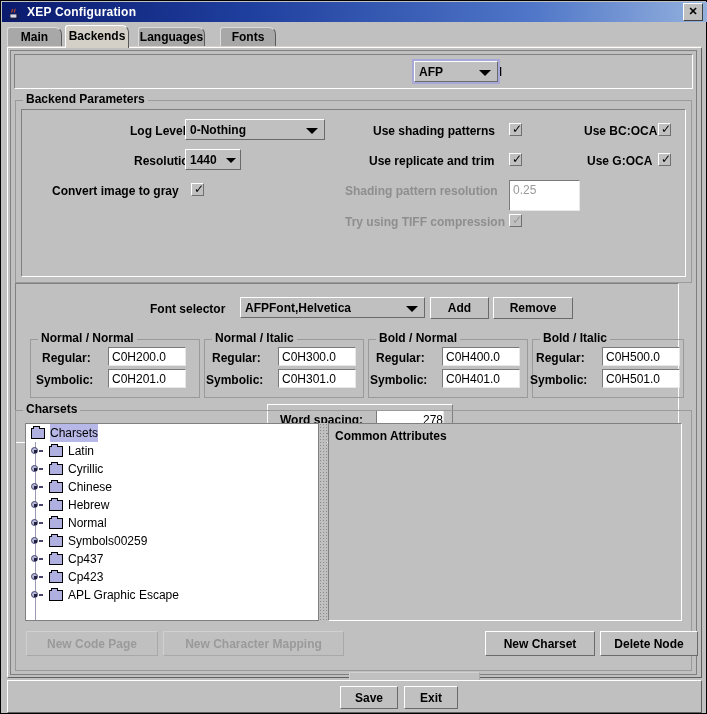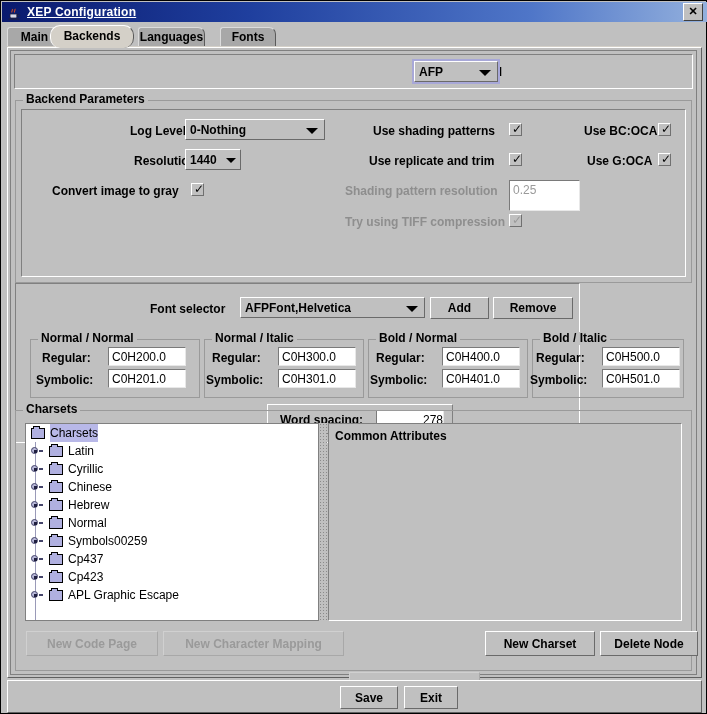--- a/index.html
+++ b/index.html
@@ -17,21 +17,21 @@
   }
   
   .titlebar{
     position:absolute;left:1px;top:1px;width:705px;height:20px;
     background:linear-gradient(to right,#0a1a6e 0%,#1f3f9e 35%,#4f76c8 75%,#93b0dd 100%);
     display:flex;align-items:center;
   }
   .title-icon{width:18px;height:18px;margin-left:3px;position:relative;flex:0 0 auto;}
   .title-text{
     color:#fff;font-weight:bold;font-size:12px;margin-left:4px;
-    letter-spacing:.2px;white-space:nowrap;text-decoration:underline;
+    letter-spacing:.2px;white-space:nowrap;
   }
   .title-spacer{flex:1 1 auto;}
   .close-btn{
     width:18px;height:16px;margin-right:4px;flex:0 0 auto;
     background:#c0c0c0;
     border-top:1px solid #fff;border-left:1px solid #fff;
     border-right:1px solid #404040;border-bottom:1px solid #404040;
     font-size:11px;font-weight:bold;line-height:14px;text-align:center;color:#000;
     font-family:"Liberation Sans",sans-serif;cursor:pointer;
   }
@@ -211,21 +211,21 @@
         <path d="M9.6 9.5c-1-1.4 1.2-2.2 0.3-3.6" stroke="#cf4a1e" stroke-width="1.1" fill="none"></path>
       </svg>
     </div>
     <div class="title-text">XEP Configuration</div>
     <div class="title-spacer"></div>
     <div class="close-btn">✕</div>
   </div>
 
   <div class="tabstrip">
     <div class="tab" style="left:0px;width:55px;">Main</div>
-    <div class="tab sel" style="left:43px;width:84px;border-radius:10px;">Backends</div>
+    <div class="tab sel" style="left:58px;width:64px;">Backends</div>
     <div class="tab" style="left:131px;width:67px;">Languages</div>
     <div class="tab" style="left:213px;width:56px;">Fonts</div>
   </div>
   <div class="tabline"></div>
 
   <div class="content">
     <div class="inner">
 
       <div class="etched" style="position:absolute;left:3px;top:3px;width:679px;height:35px;">
         <div class="lbl" style="left:null;right:190px;top:10px;">Select backend</div>
@@ -276,21 +276,21 @@
           <div class="lbl dim" style="left:323px;top:74px;">Shading pattern resolution</div>
           <div class="field dim" style="left:487px;top:70px;width:71px;height:31px;line-height:19px;">0.25</div>
 
           <div class="lbl dim" style="left:323px;top:105px;">Try using TIFF compression</div>
           <div class="cb dim" style="left:487px;top:104px;">
               <span class="chk">✓</span>
             </div>
         </div>
       </div>
 
-      <div class="etched" style="position:absolute;left:4px;top:232px;width:565px;height:160px;">
+      <div class="etched" style="position:absolute;left:4px;top:232px;width:664px;height:160px;">
         <div class="lbl" style="left:134px;top:18px;">Font selector</div>
         <div class="combo" style="left:224px;top:13px;width:185px;height:21px;">
           <div class="ctext">AFPFont,Helvetica</div>
           <div class="arrow"></div>
         </div>
         <div class="btn" style="left:414px;top:13px;width:59px;height:22px;">Add</div>
         <div class="btn" style="left:477px;top:13px;width:80px;height:22px;">Remove</div>
 
         <div class="group" style="left:14px;top:48px;width:170px;height:66px;">
           <div class="gtitle">Normal / Normal</div>

